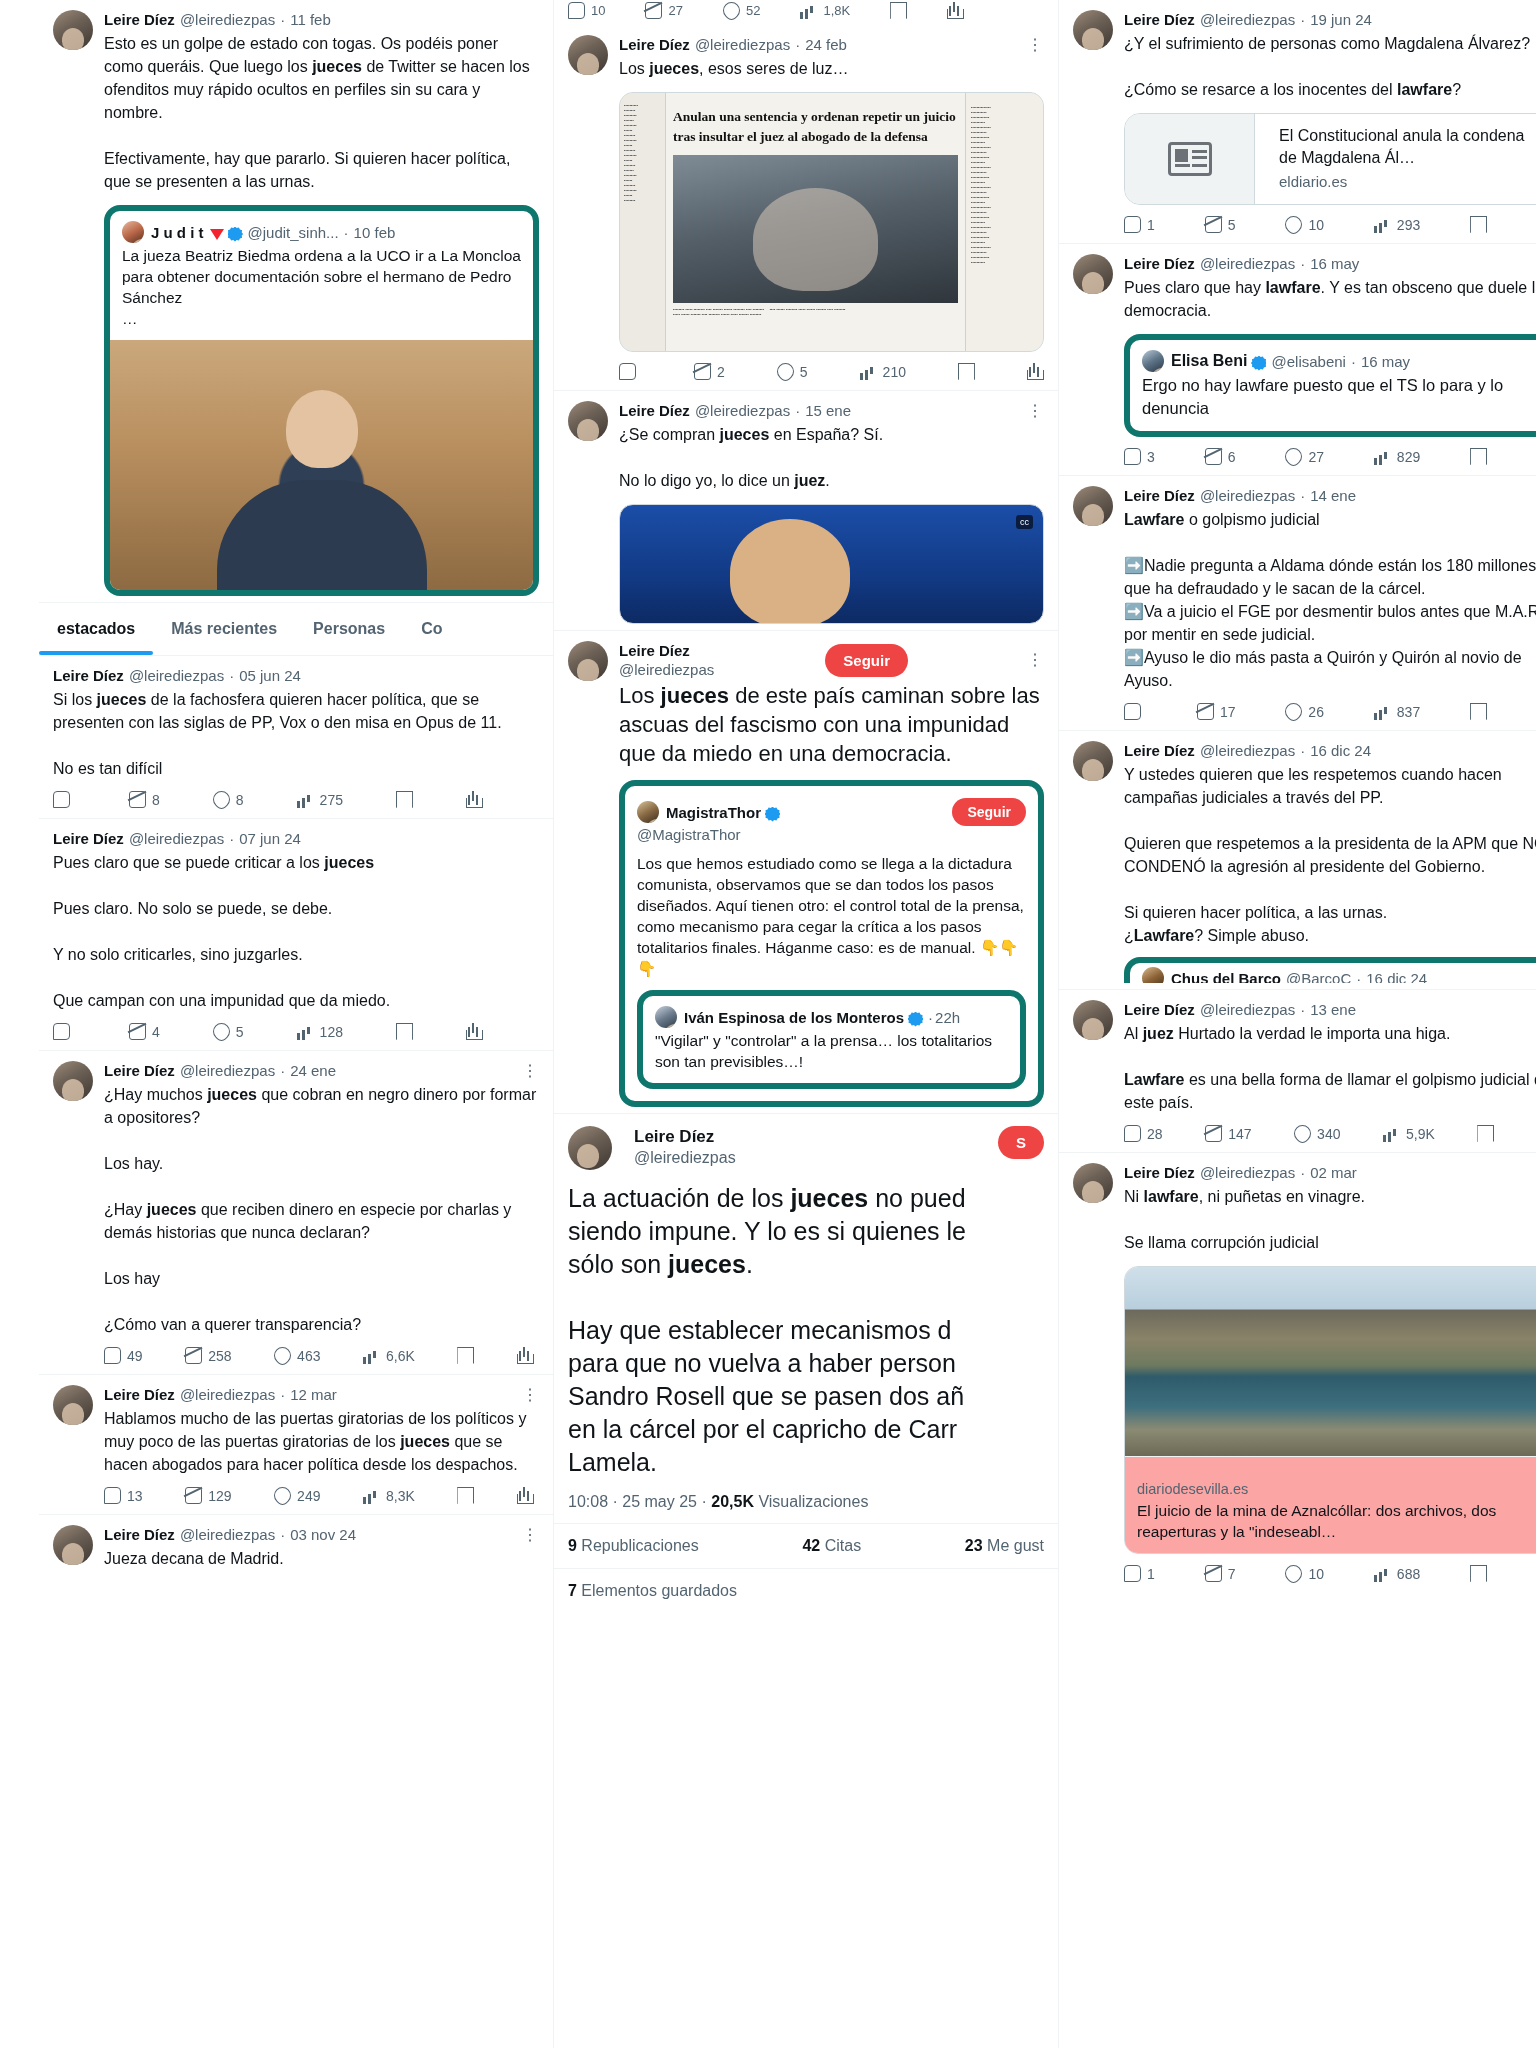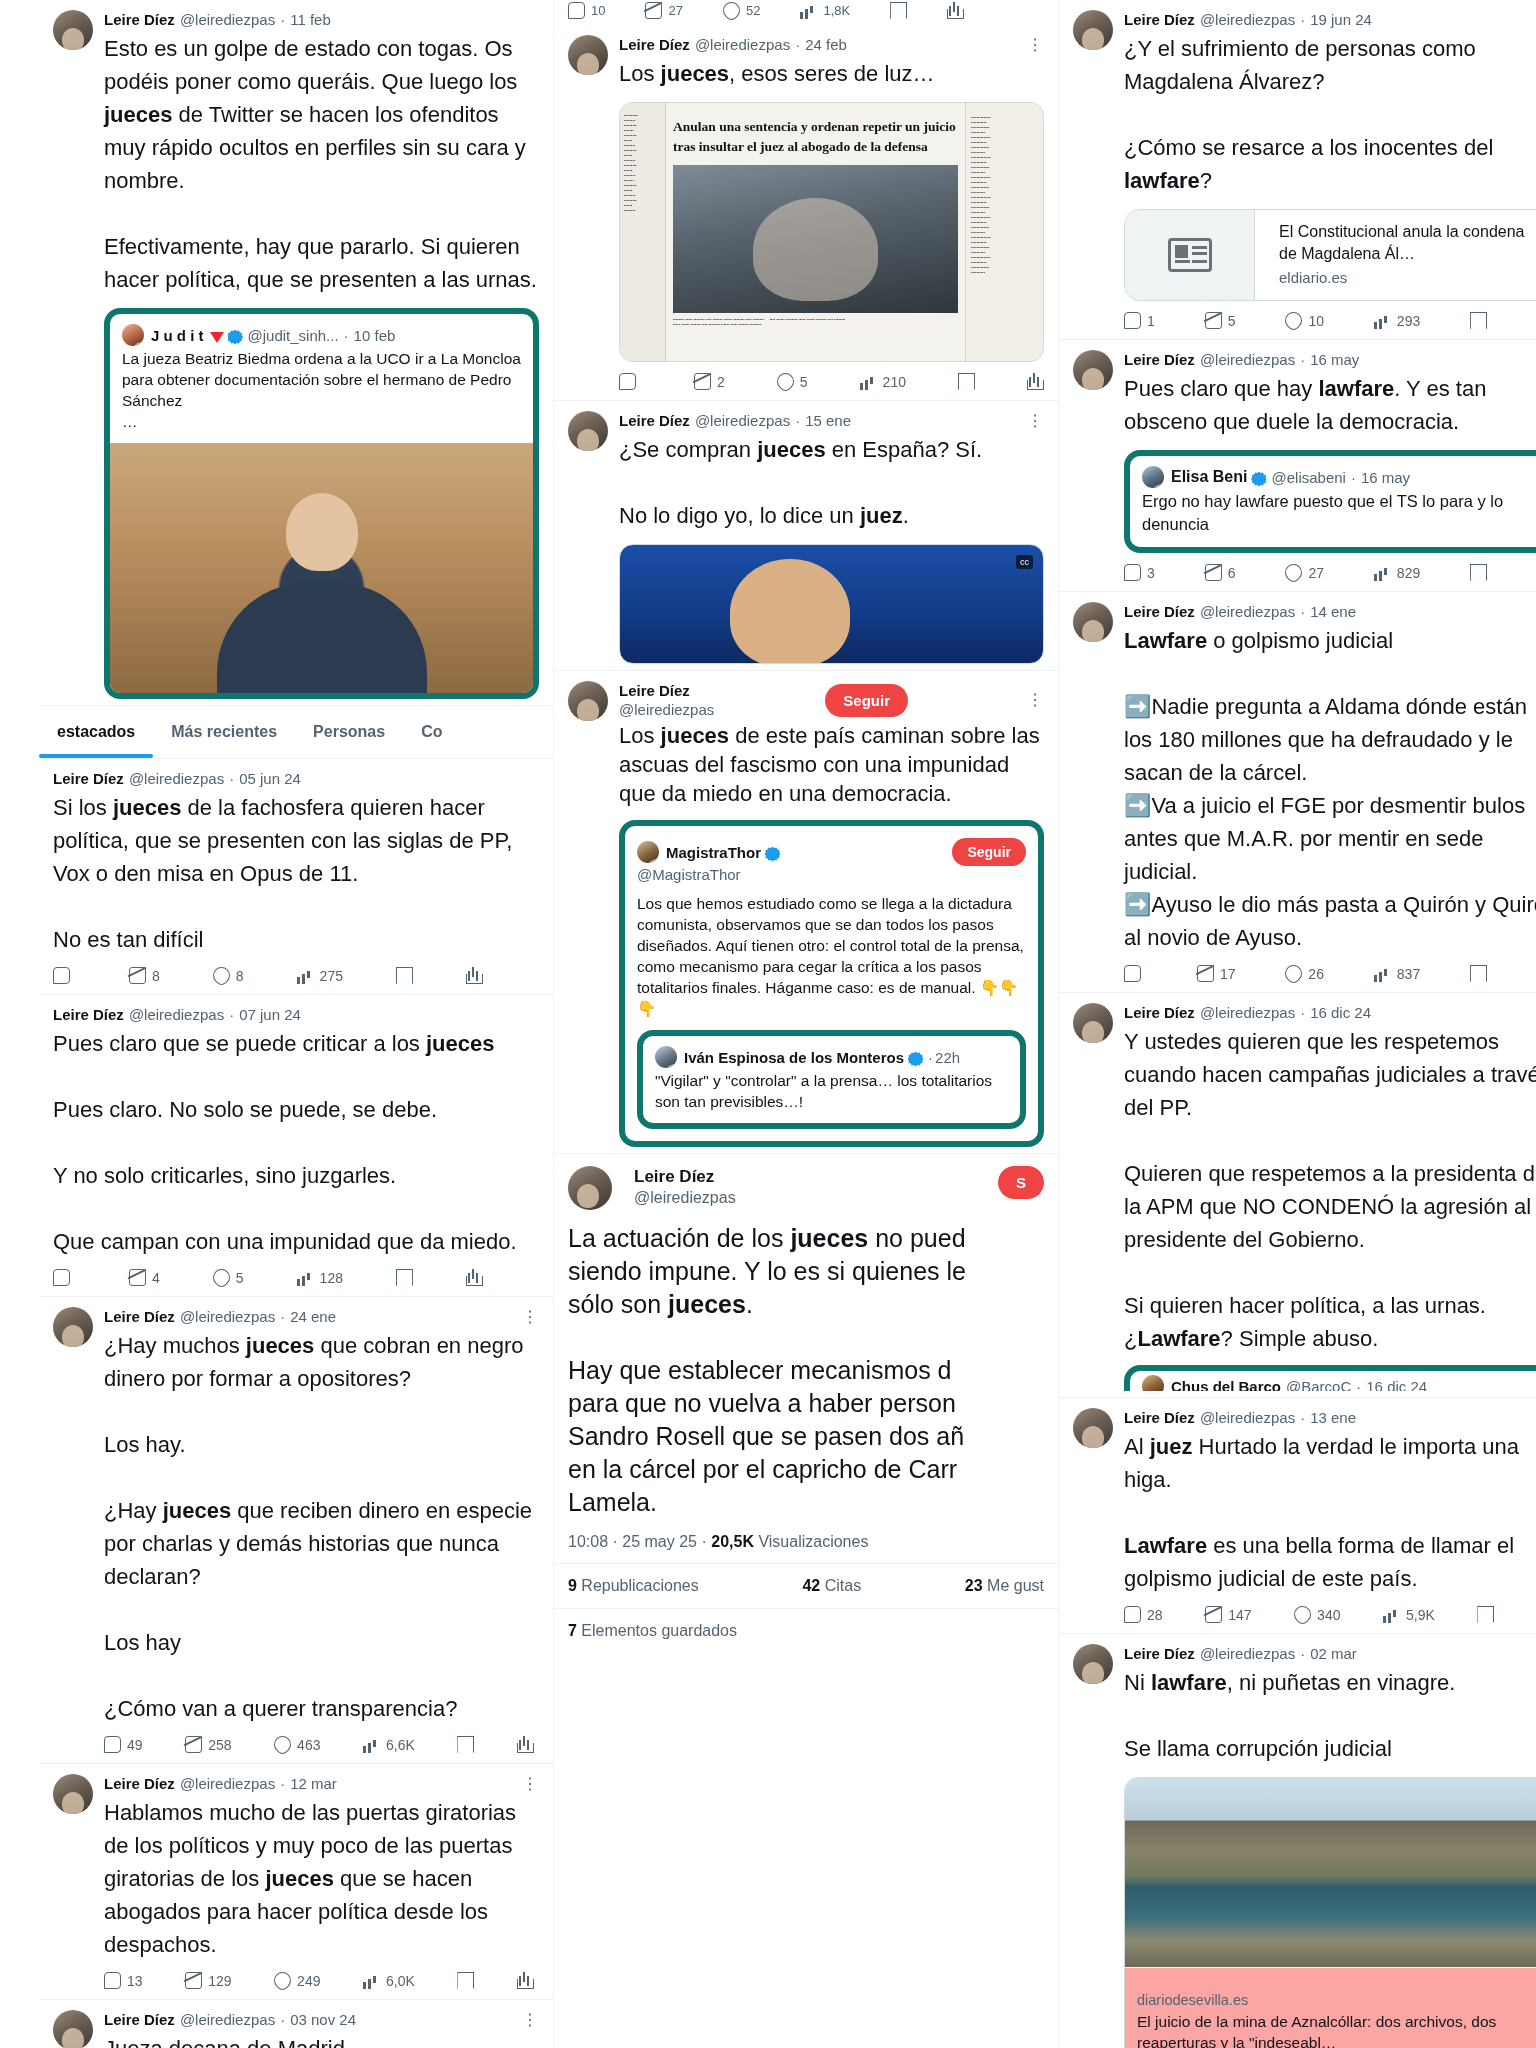--- a/index.html
+++ b/index.html
@@ -86,21 +86,21 @@
     width: 0; height: 0;
     border-left: 7px solid transparent; border-right: 7px solid transparent;
     border-top: 11px solid #f4212e;
     position: relative; top: 2px;
   }
   .more-dots {
     margin-left: auto; color: #536471; font-size: 16px; line-height: 14px;
     letter-spacing: 1px; padding-left: 8px;
   }
   .text {
-    font-size: 22px; line-height: 33px; color: #0f1419;
+    font-size: 16px; line-height: 23px; color: #0f1419;
     margin-top: 2px; white-space: pre-wrap; word-wrap: break-word;
   }
   .text b { font-weight: bold; }
   .text.big { font-size: 22px; line-height: 29px; }
 
   
   .quote {
     border: 6px solid #0f766e; border-radius: 16px;
     margin-top: 12px; overflow: hidden;
   }
@@ -529,21 +529,21 @@
           <span class="act">
               <i class="ic ic-rt"></i>
               <span>129</span>
             </span>
           <span class="act">
               <i class="ic ic-like"></i>
               <span>249</span>
             </span>
           <span class="act">
               <i class="ic ic-views"></i>
-              <span>6,0K</span>
+              <span>8,3K</span>
             </span>
           <span class="act">
               <i class="ic ic-bm"></i>
             </span>
           <span class="act">
               <i class="ic ic-share"></i>
             </span>
         </div>
       </div>
     </div>

